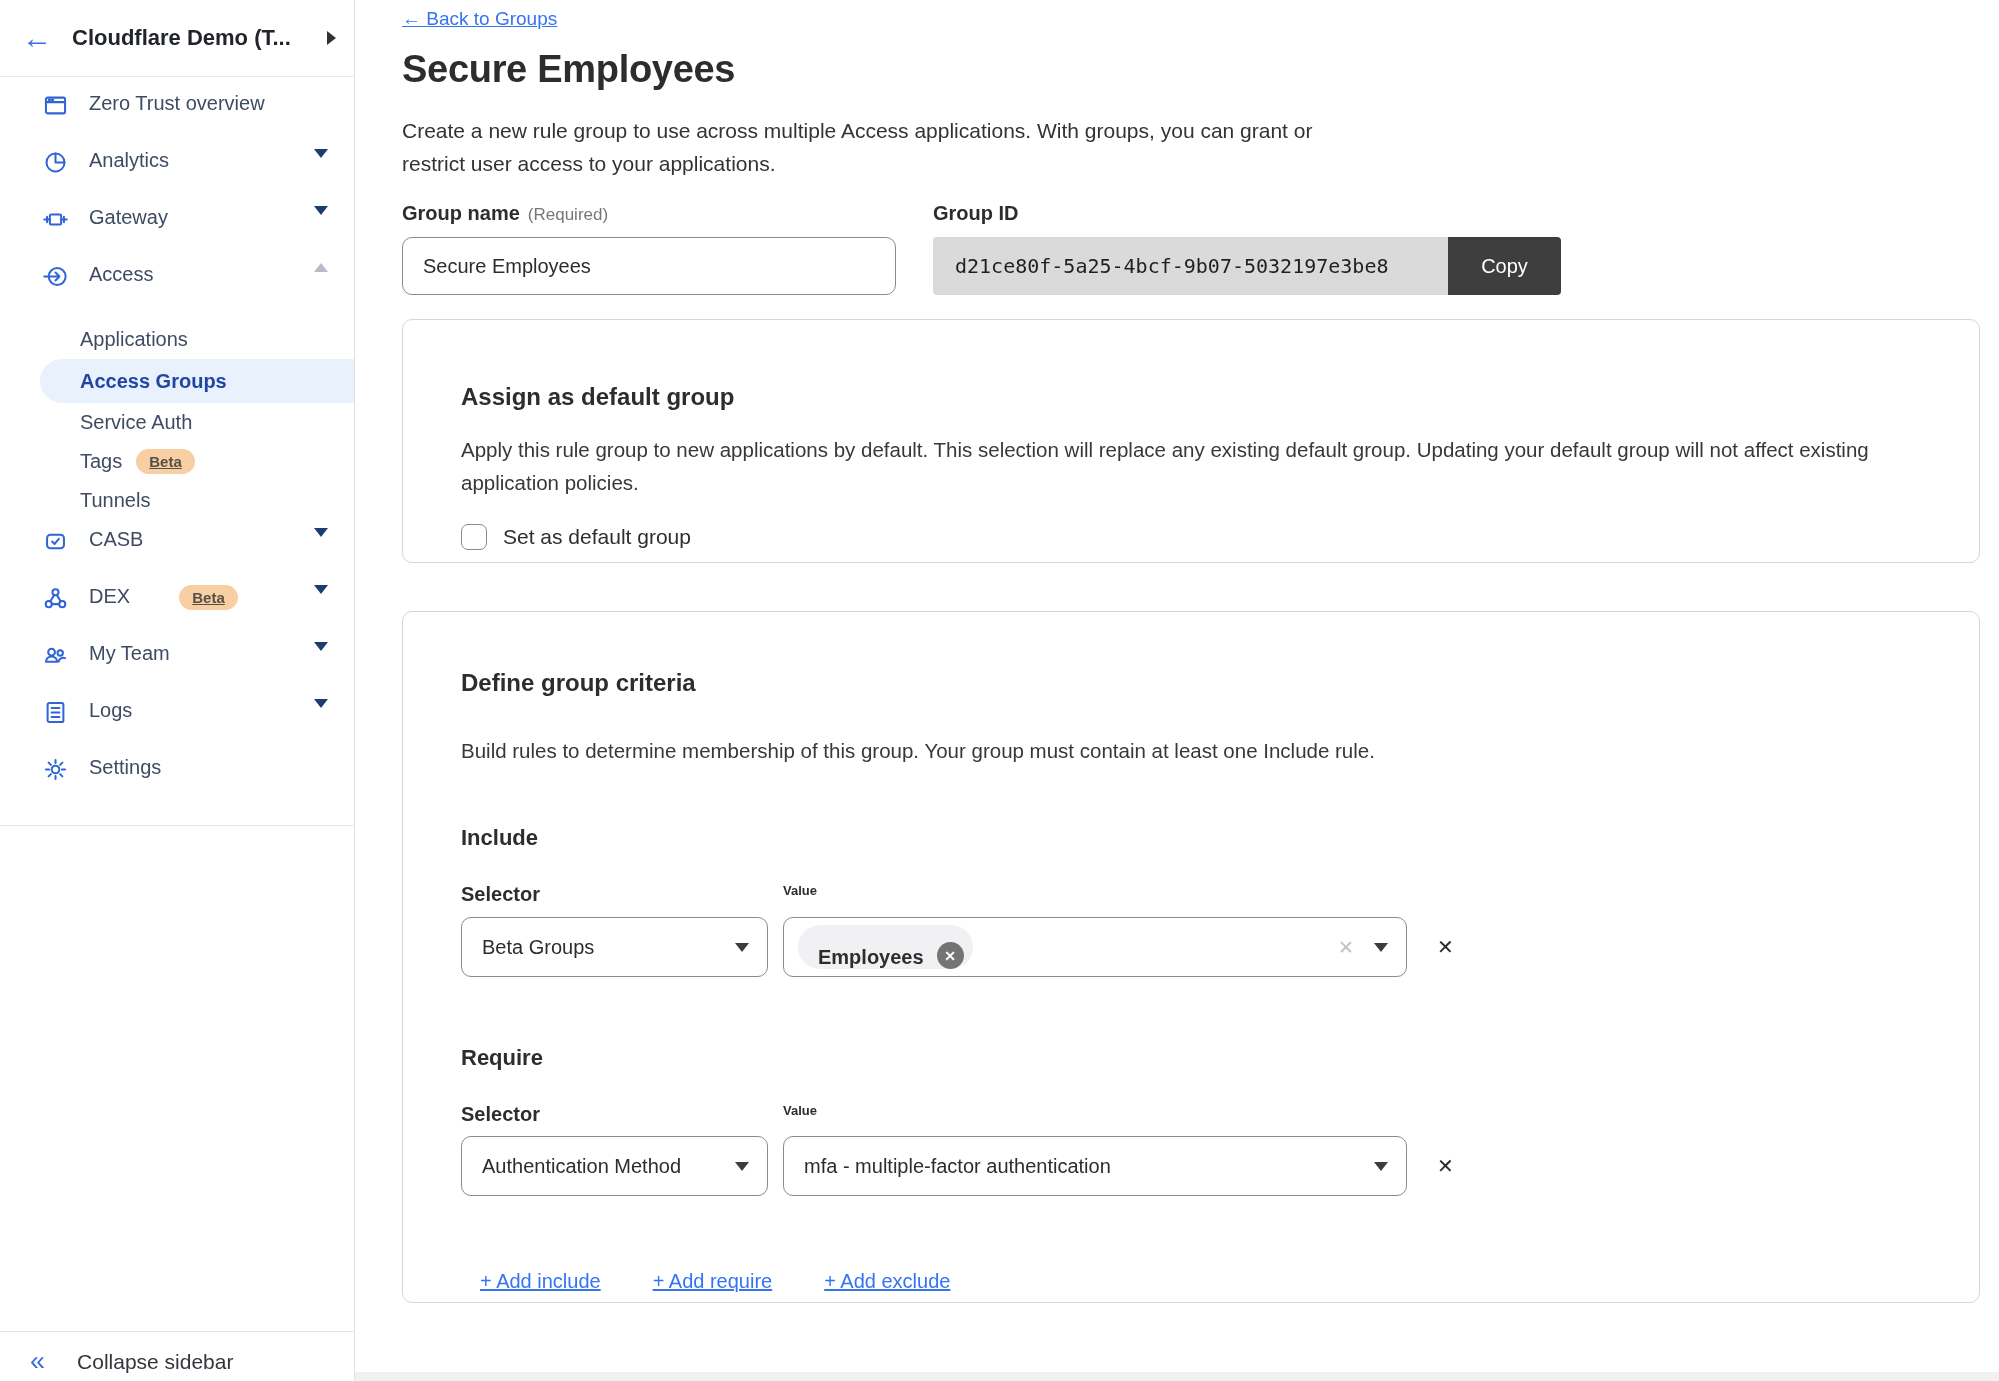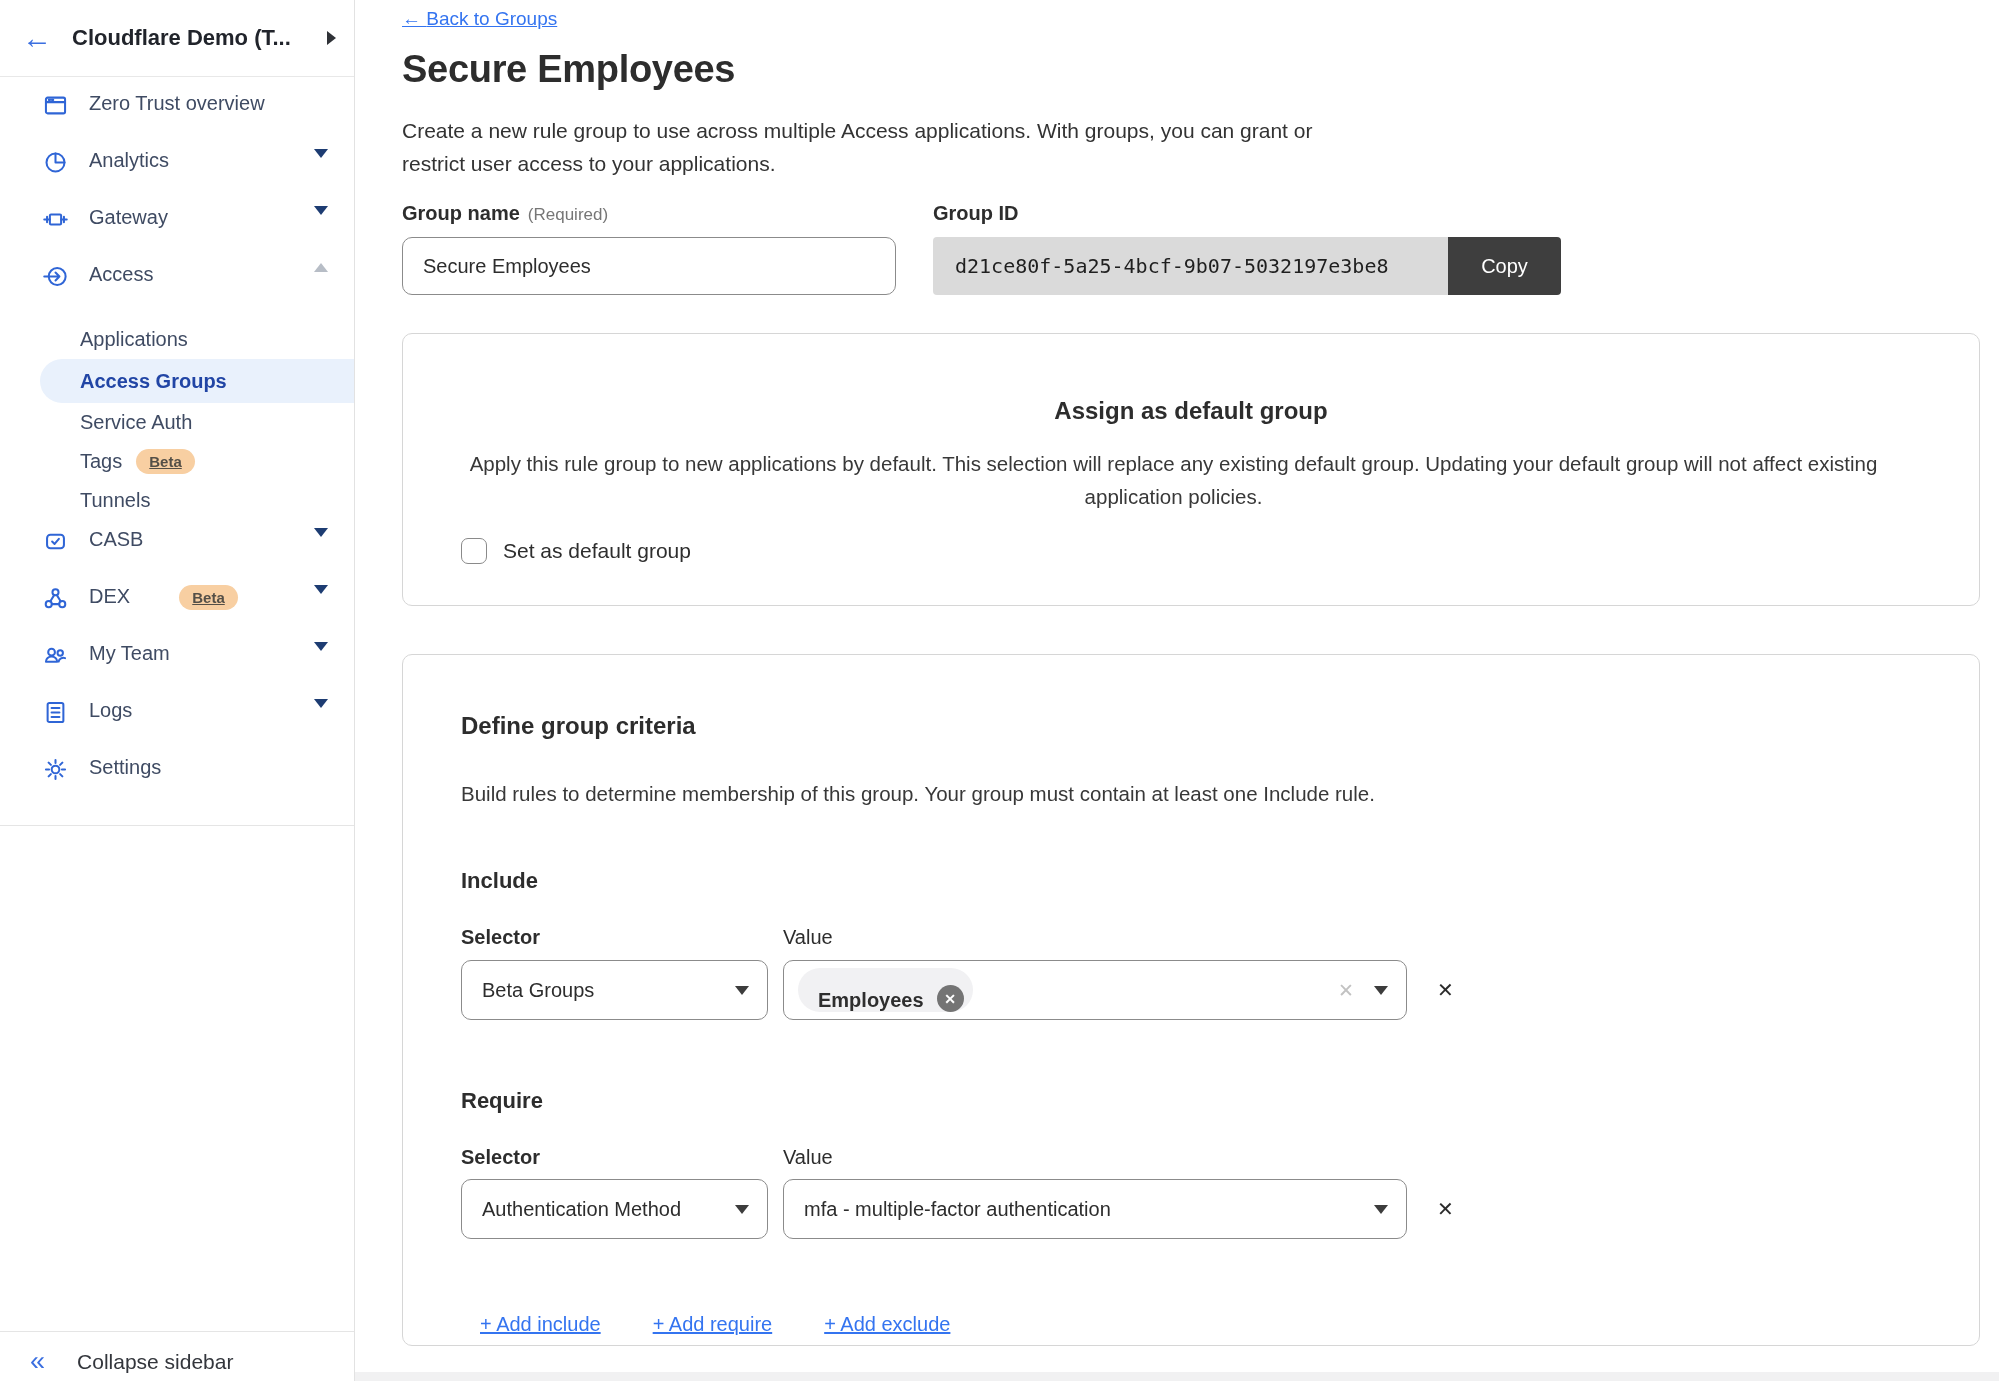--- a/index.html
+++ b/index.html
@@ -83,40 +83,40 @@
     display:flex; align-items:center; padding:0 22px; white-space:nowrap;
   }
   .copy-btn {
     width:113px; background:#3e3e3e; color:#ffffff; border:none; border-radius:0 4px 4px 0;
     font-family:"Liberation Sans", sans-serif; font-size:20px; cursor:pointer;
   }
 
   .card {
     border:1px solid #d6d6d6; border-radius:10px; background:#ffffff;
   }
-  .card-1 { margin-top:38px; height:273px; padding:62px 58px 0; overflow:hidden;text-align:center; }
+  .card-1 { margin-top:24px; height:244px; padding:62px 58px 0; overflow:hidden; }
   .card-2 { margin-top:48px; height:692px; padding:56px 58px 8px; overflow:hidden; }
   .card-title { font-size:24px; line-height:30px; font-weight:700; color:#2d2d2d; }
   .card-desc { font-size:20.5px; line-height:33px; color:#383838; }
   .card-1 .card-desc { margin-top:21px; max-width:1425px; }
   .card-2 .card-desc { margin-top:36px; }
 
   .checkbox-row { margin-top:25px; display:flex; align-items:center; }
   .checkbox {
     width:26px; height:26px; border:1.5px solid #8a8a8a; border-radius:7px; background:#fff;
     margin-right:16px; cursor:pointer; flex:none;
   }
   .checkbox-label { font-size:21px; color:#2e2e2e; }
 
   .rule-heading { font-size:22px; line-height:26px; font-weight:700; color:#2d2d2d; }
   .h-include { margin-top:58px; }
   .h-require { margin-top:68px; }
   .labels-row { margin-top:32px; display:flex; }
   .labels-row .col-selector { width:322px; font-size:20px; font-weight:700; color:#2d2d2d; }
-  .labels-row .col-value { font-size:20px; font-weight:400; color:#2d2d2d; }
+  .labels-row .col-value { font-size:13px; font-weight:700; color:#2d2d2d; }
   .controls-row { display:flex; align-items:center; }
   .r-include { margin-top:11px; }
   .r-require { margin-top:10px; }
 
   .select-box {
     position:relative; height:60px; border:1px solid #8b8b8b; border-radius:10px; background:#fff;
     display:flex; align-items:center; padding:0 44px 0 20px; cursor:pointer;
   }
   .selector-select { width:307px; margin-right:15px; flex:none; }
   .value-select { width:624px; flex:none; }

